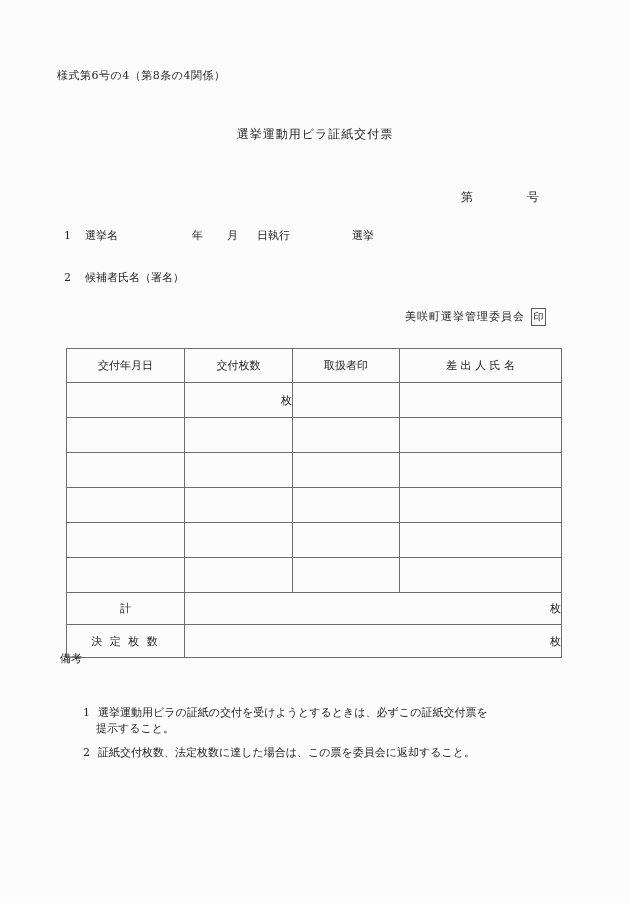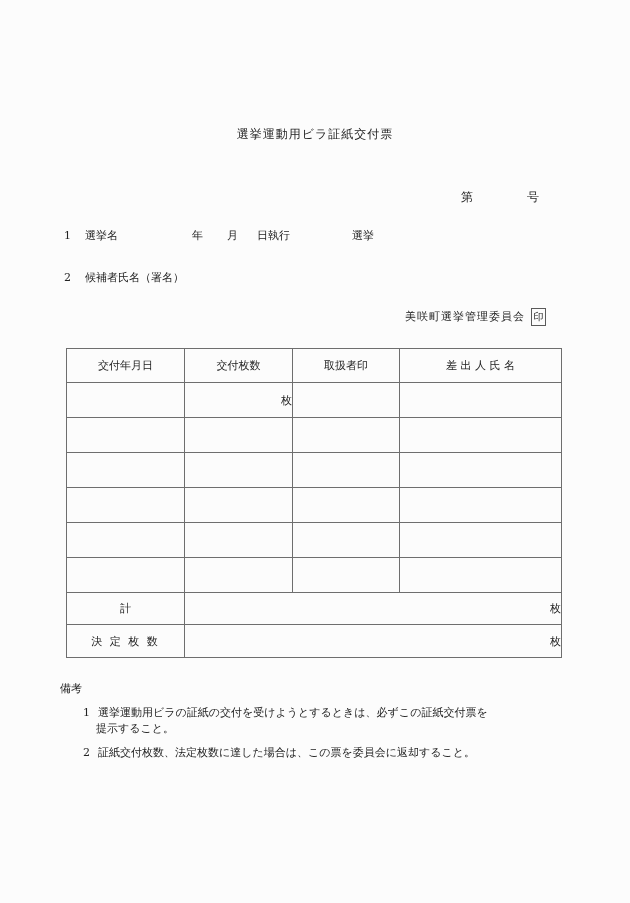--- a/index.html
+++ b/index.html
@@ -80,32 +80,33 @@
   .row-data    { height: 35px; }
   .row-total   { height: 32px; }
   .row-decided { height: 33px; padding-left: 14px; }
   .th-cell { text-align: center; }
   .unit-cell { text-align: right; padding-right: 12px; }
   .label-cell { text-align: center; }
   .label-cell-spaced { text-align: center; letter-spacing: 2px; }
   .merged-unit-cell { text-align: right; padding-right: 13px; }
 
   
-  .notes-heading { left: 60px; top: 681px; }
+  .notes-heading { left: 60px; top: 651px; }
   .n1-no   { left: 83px; top: 705px; }
   .n1-l1   { left: 98px; top: 705px; }
   .n1-l2   { left: 96px; top: 721px; }
   .n2-no   { left: 83px; top: 745px; }
   .n2-l1   { left: 98px; top: 745px; }
 </style>
 </head>
 <body>
 
 <div class="page">
 
+  <div class="abs form-number">様式第6号の4（第8条の4関係）</div>
 
   <div class="abs doc-title">選挙運動用ビラ証紙交付票</div>
 
   <div class="abs serial-prefix fs11" style="font-size:12px">第</div>
   <div class="abs serial-suffix">号</div>
 
   <div class="abs fs11 f1-no">1</div>
   <div class="abs fs11 f1-label">選挙名</div>
   <div class="abs fs11 f1-year">年</div>
   <div class="abs fs11 f1-month">月</div>

